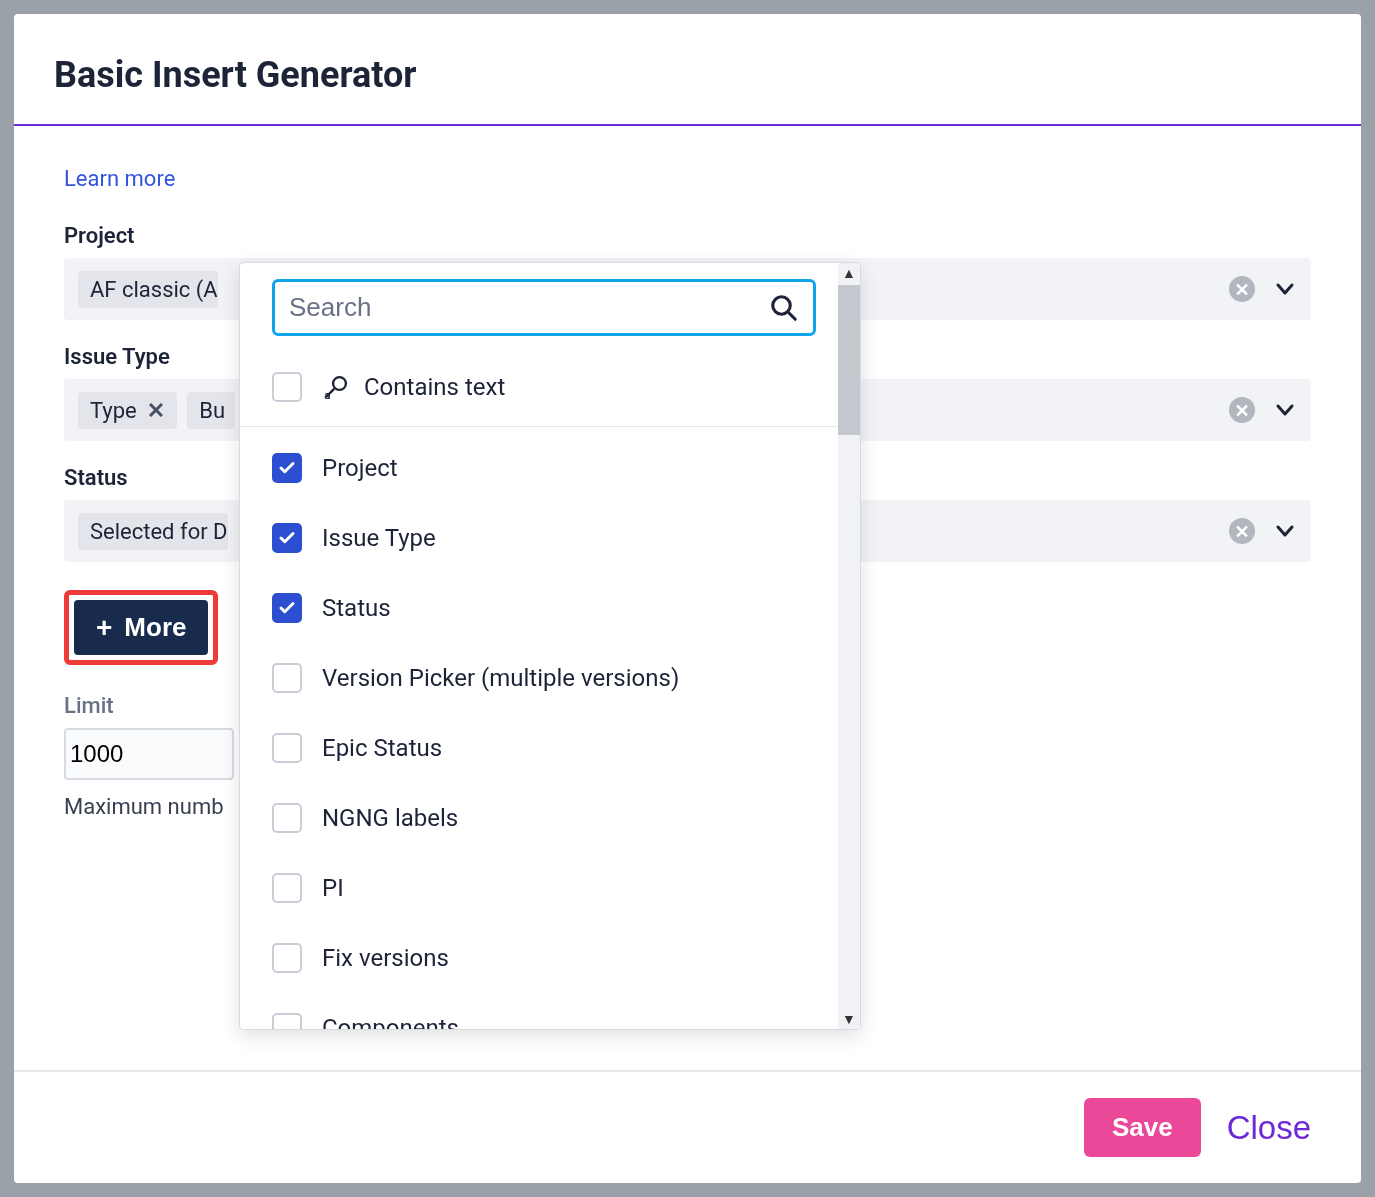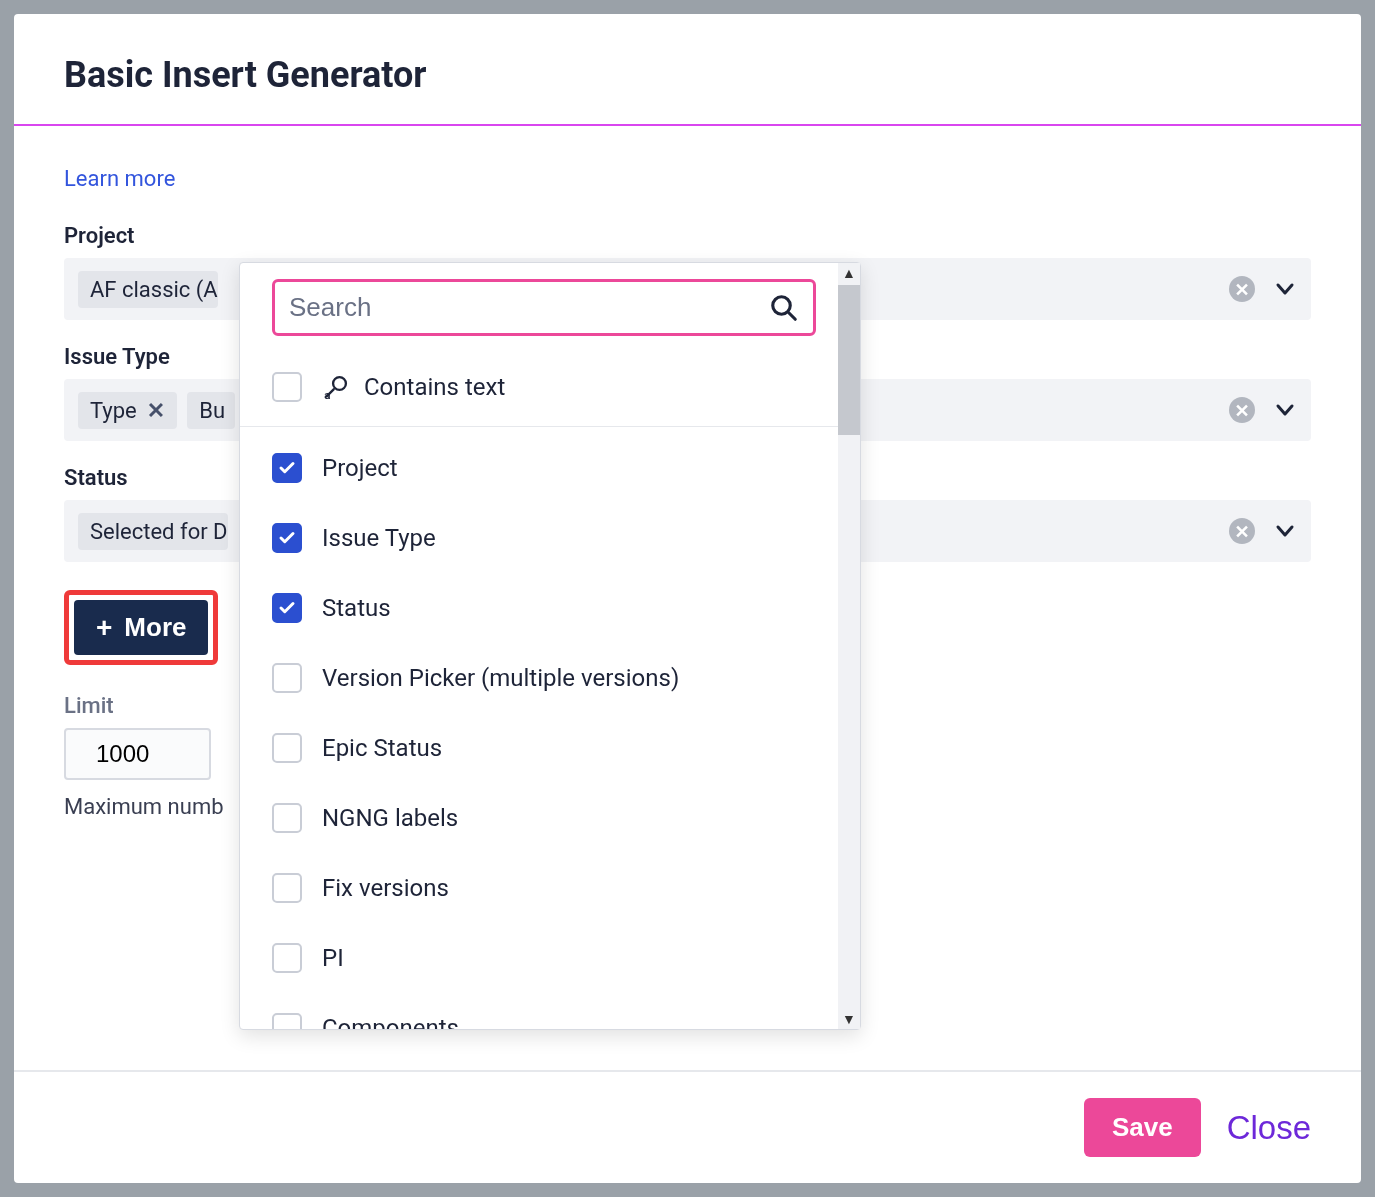--- a/index.html
+++ b/index.html
@@ -14,22 +14,22 @@
       background: #fff;
       border-radius: 4px;
       width: 100%;
       height: 100%;
       position: relative;
       overflow: visible;
       display: flex;
       flex-direction: column;
     }
     .modal-header {
-      padding: 40px 50px 28px 50px;
-      border-bottom: 2px solid #d946ef;
+      padding: 40px 50px 28px 40px;
+      border-bottom: 2px solid #6d28d9;
     }
     .modal-title {
       font-size: 36px;
       font-weight: 700;
       color: #1e2438;
     }
     .modal-body {
       padding: 40px 50px 20px 50px;
       flex: 1;
       overflow: hidden;
@@ -112,23 +112,23 @@
       align-items: center;
       gap: 12px;
       cursor: pointer;
     }
     .plus { font-size: 28px; line-height: 1; }
 
     .limit-label { font-size: 22px; color: #6a7185; font-weight: 500; margin-bottom: 10px; }
     .limit-input {
       border: 2px solid #d7dae1;
       border-radius: 4px;
-      padding: 10px 30px;
+      padding: 10px 4px;
       font-size: 24px;
-      width: 147px;
+      width: 170px;
       background: #fafbfc;
     }
     .limit-hint { font-size: 22px; color: #3a3f52; margin-top: 14px; }
 
     .modal-footer {
       border-top: 2px solid #e6e8ec;
       padding: 26px 50px;
       display: flex;
       justify-content: flex-end;
       gap: 26px;
@@ -188,21 +188,21 @@
       right: 0;
       width: 22px;
       height: 150px;
       background: #c5c8ce;
     }
     .dropdown-inner {
       padding: 16px 22px 0 22px;
       overflow: hidden;
     }
     .search-wrap {
-      border: 3px solid #ec4899;
+      border: 3px solid #0ea5e9;
       border-radius: 6px;
       display: flex;
       align-items: center;
       padding: 10px 14px;
       margin: 0 22px 16px 10px;
     }
     .search-input {
       flex: 1;
       border: none;
       outline: none;
@@ -419,30 +419,30 @@
         <span class="checkbox">
           
         </span>
         <span>NGNG labels</span>
       </div>
 
       <div class="option-row">
         <span class="checkbox">
           
         </span>
+        <span>PI</span>
+      </div>
+
+      <div class="option-row">
+        <span class="checkbox">
+          
+        </span>
         <span>Fix versions</span>
       </div>
 
-      <div class="option-row">
-        <span class="checkbox">
-          
-        </span>
-        <span>PI</span>
-      </div>
-
       <div class="option-row" style="padding-bottom:0; margin-bottom:-12px">
         <span class="checkbox">
           
         </span>
         <span>Components</span>
       </div>
 
     </div>
   </div>
 

